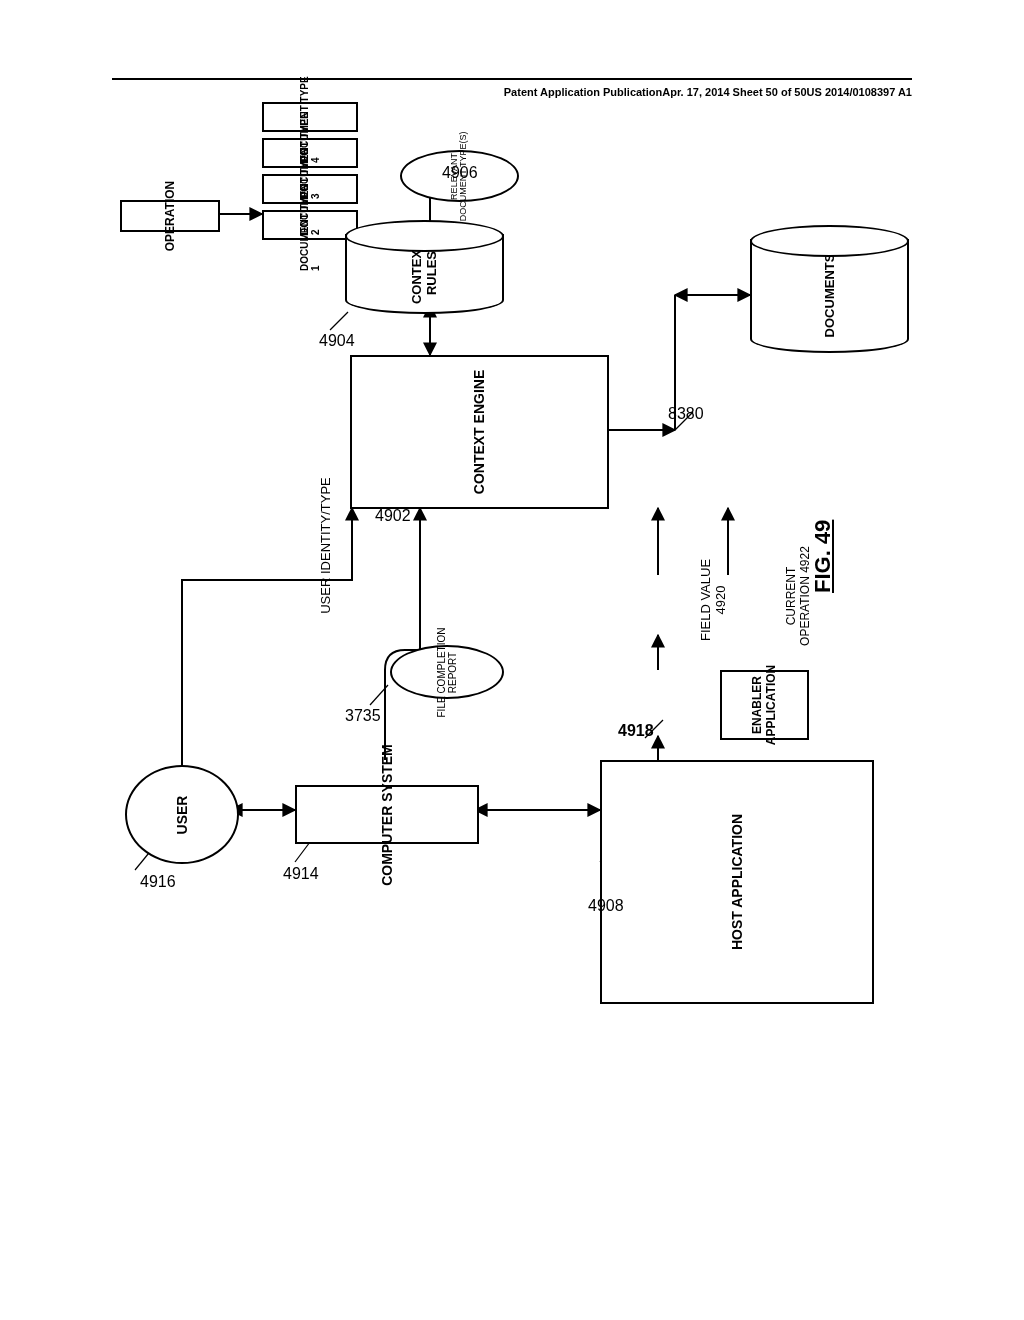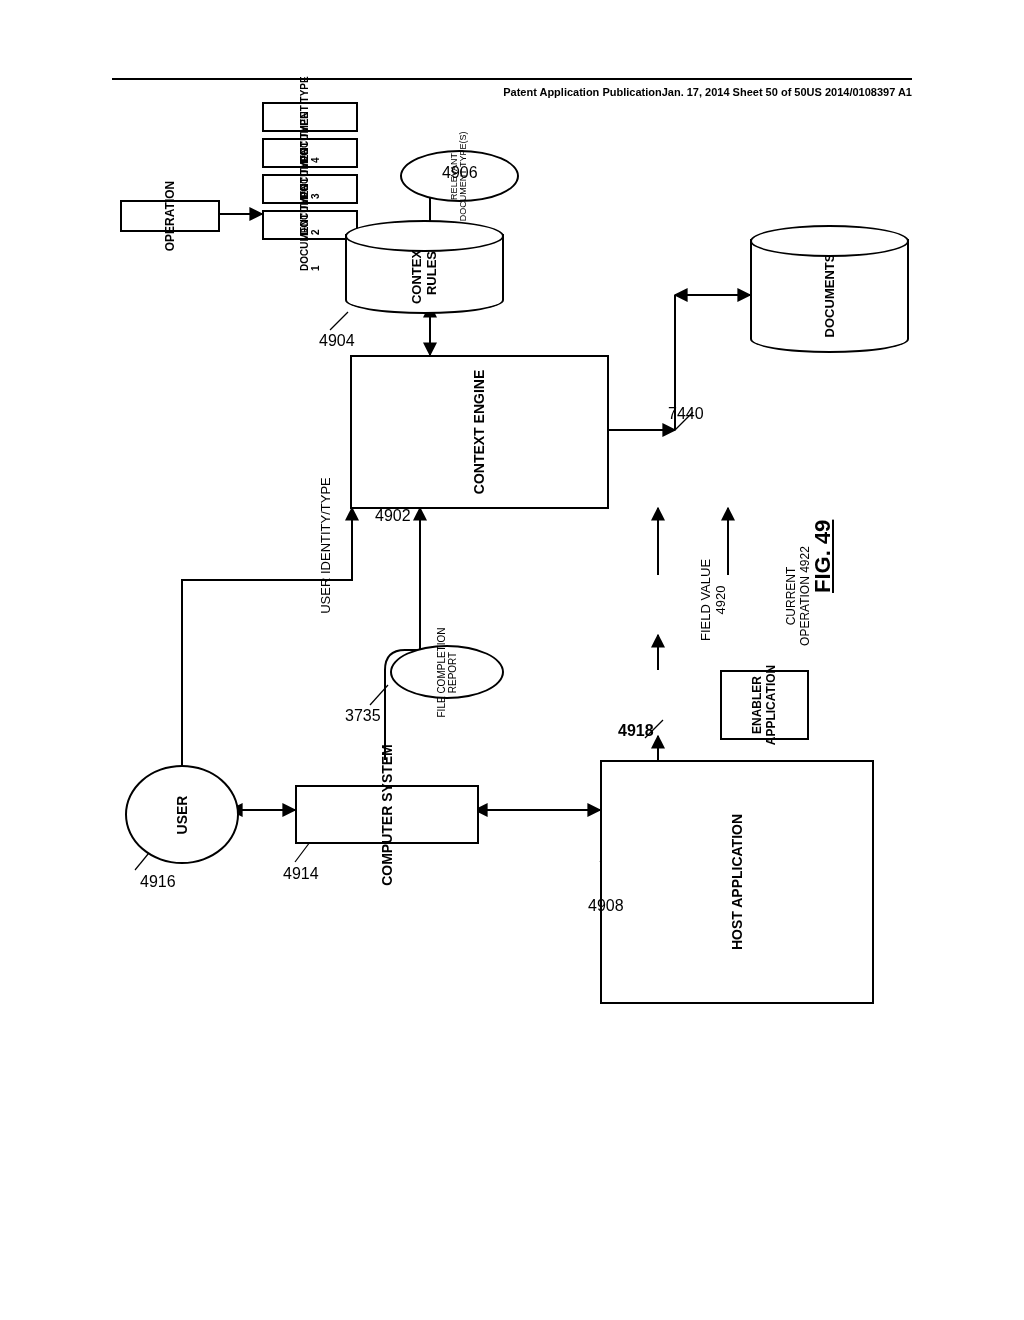--- a/index.html
+++ b/index.html
@@ -26,21 +26,21 @@
 </style>
 </head>
 <body>
 
 <div class="page">
 
   <div class="header">
     <div class="header-line"></div>
     <div class="header-text">
       <span>Patent Application Publication</span>
-      <span>Jan. 17, 2014  Sheet 50 of 50</span>
+      <span>Apr. 17, 2014  Sheet 50 of 50</span>
       <span>US 2014/0108397 A1</span>
     </div>
   </div>
 
   <div class="diagram-area">
 
     <div class="svg-layer">
       <svg width="790" height="1000" viewBox="0 0 790 1000">
         <defs>
           <marker id="ah" viewBox="0 0 10 10" refX="9" refY="5" markerWidth="7" markerHeight="7" orient="auto-start-reverse">
@@ -161,21 +161,21 @@
           <span class="rot" style="font-size:10px;">DOCUMENT TYPE 1</span>
         </div>
     </div>
 
     <div class="leader" style="left:468px;top:685px;margin-top:32px;">4908</div>
     <div class="leader" style="left:163px;top:685px;">4914</div>
     <div class="leader" style="left:20px;top:693px;">4916</div>
     <div class="leader" style="left:498px;top:542px;font-weight:bold;">4918</div>
     <div class="leader" style="left:225px;top:527px;">3735</div>
     <div class="leader" style="left:255px;top:327px;">4902</div>
-    <div class="leader" style="left:548px;top:225px;">7440</div>
+    <div class="leader" style="left:548px;top:225px;">8380</div>
     <div class="leader" style="left:199px;top:152px;">4904</div>
     <div class="leader" style="left:322px;top:-16px;">4906</div>
 
     <div class="figno rot" style="left:648px;top:345px;width:110px;">
       <span class="u">FIG. 49</span>
     </div>
 
   </div>
 </div>
 

